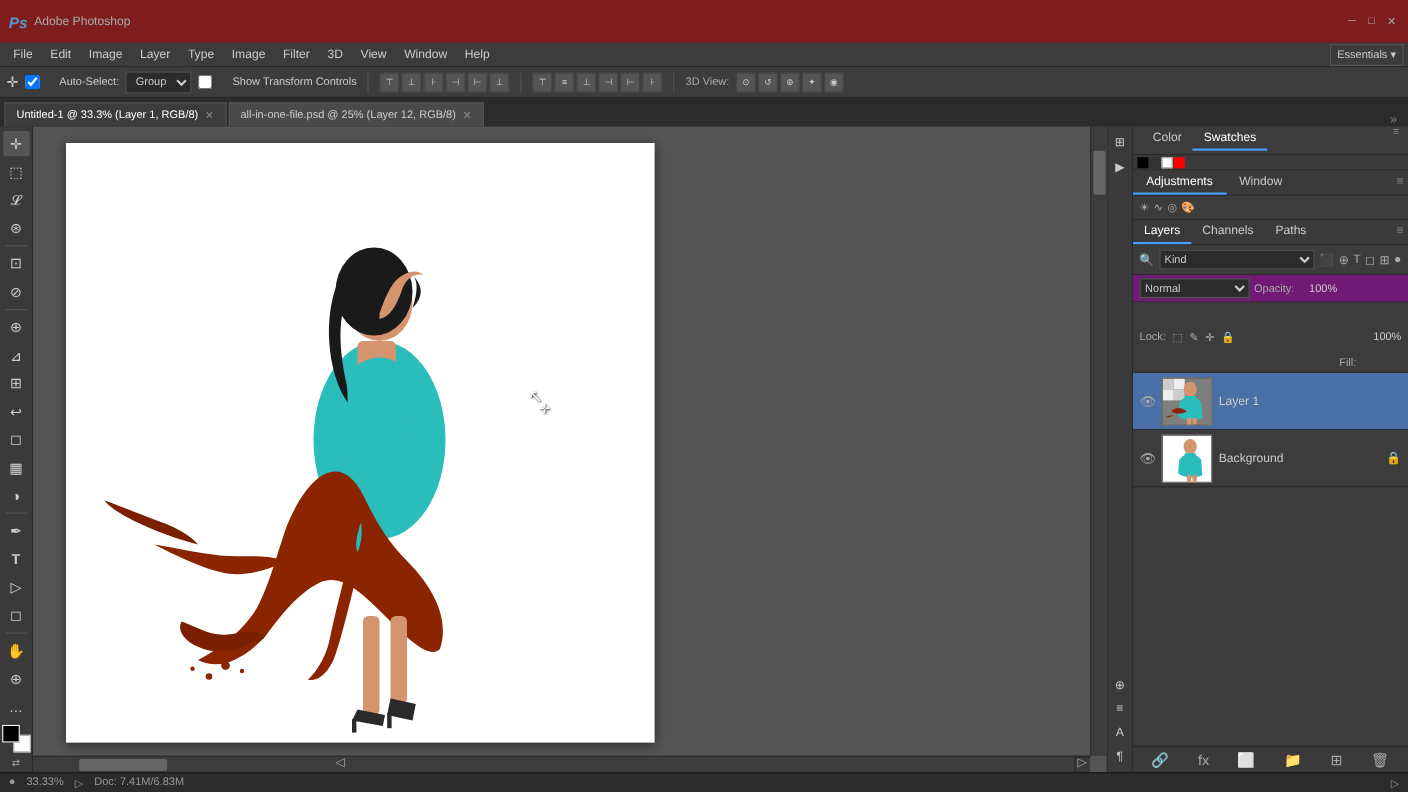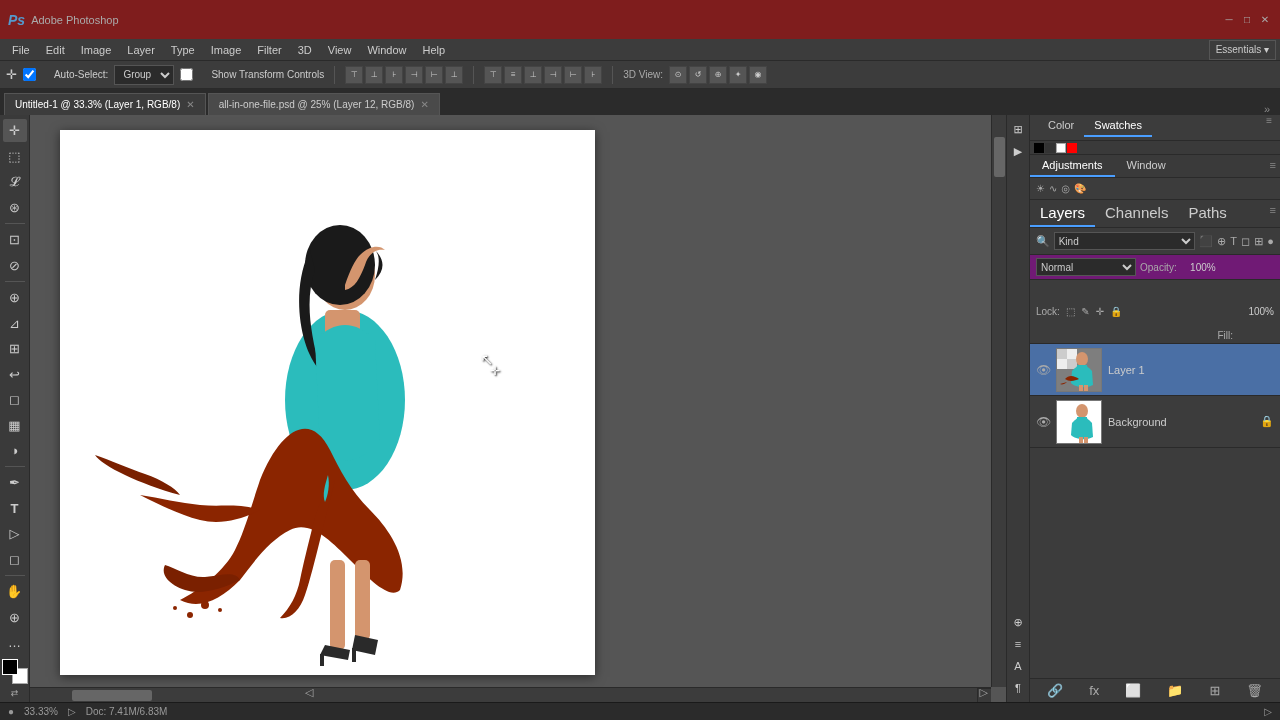--- a/index.html
+++ b/index.html
@@ -252,21 +252,21 @@
       cursor: pointer;
     }
     .adj-tab.active { color: #fff; border-bottom: 2px solid #4a9eff; }
     .layers-tabs {
       display: flex;
       background: #3a3a3a;
       border-bottom: 1px solid #2a2a2a;
     }
     .layers-tab {
       padding: 4px 10px;
-      font-size: 15px;
+      font-size: 11px;
       color: #ccc;
       cursor: pointer;
     }
     .layers-tab.active { color: #fff; border-bottom: 2px solid #4a9eff; }
 
     
     .layer-filter {
       display: flex;
       align-items: center;
       padding: 4px 6px;

